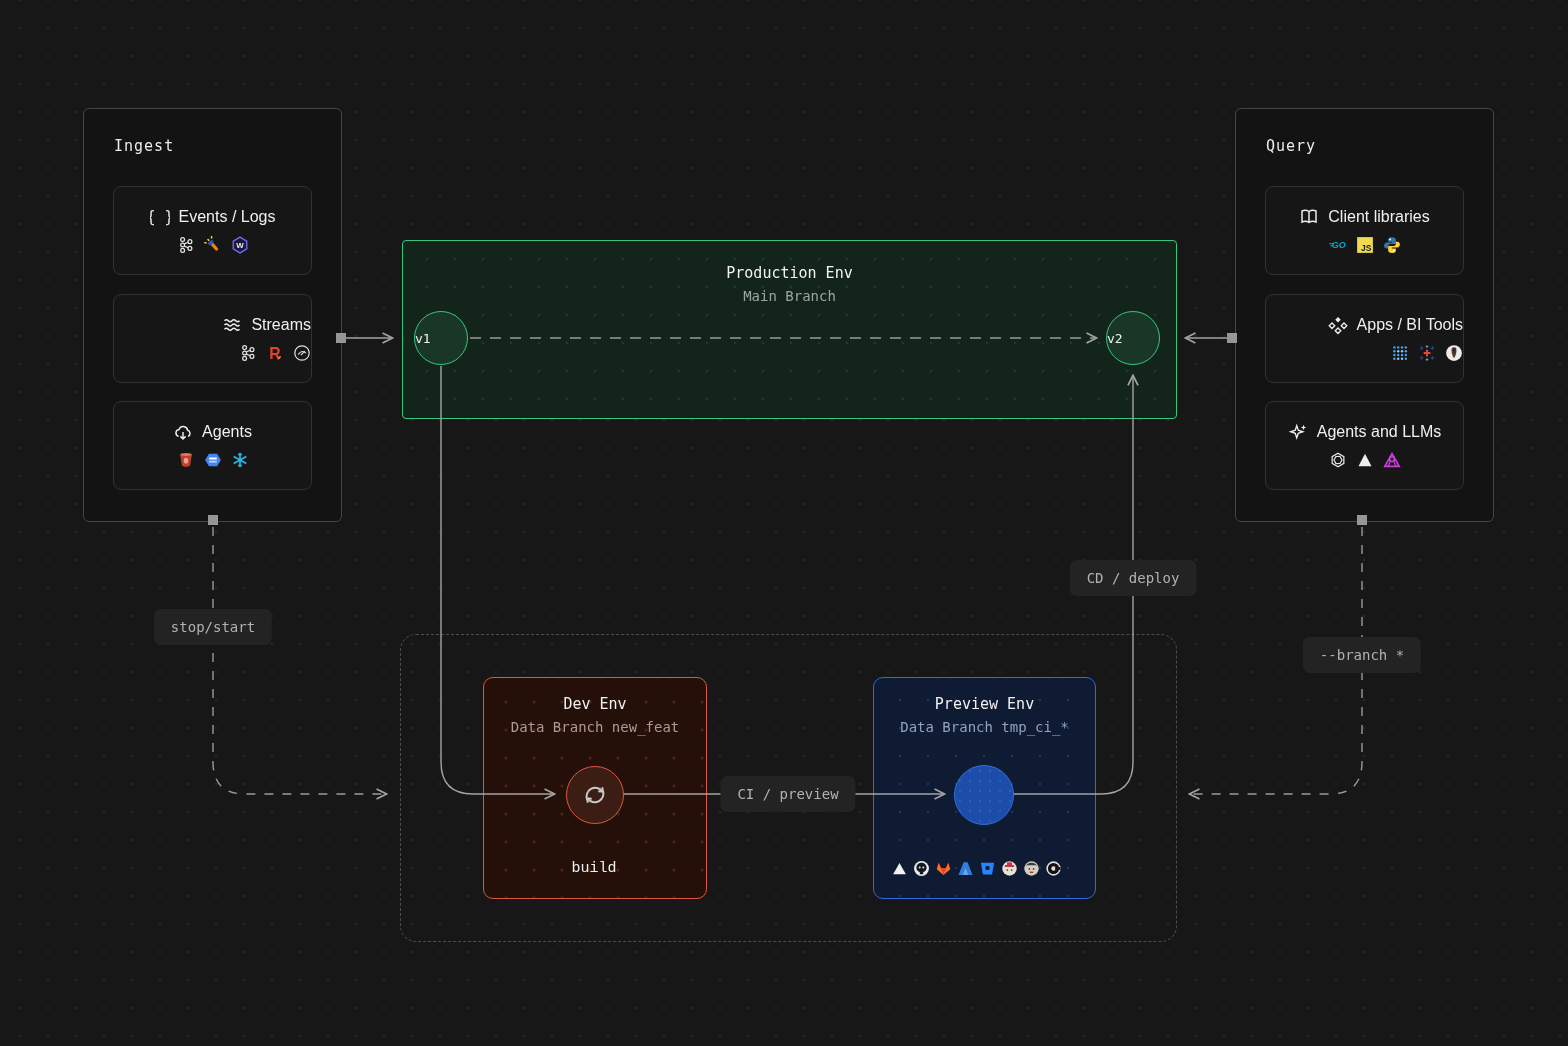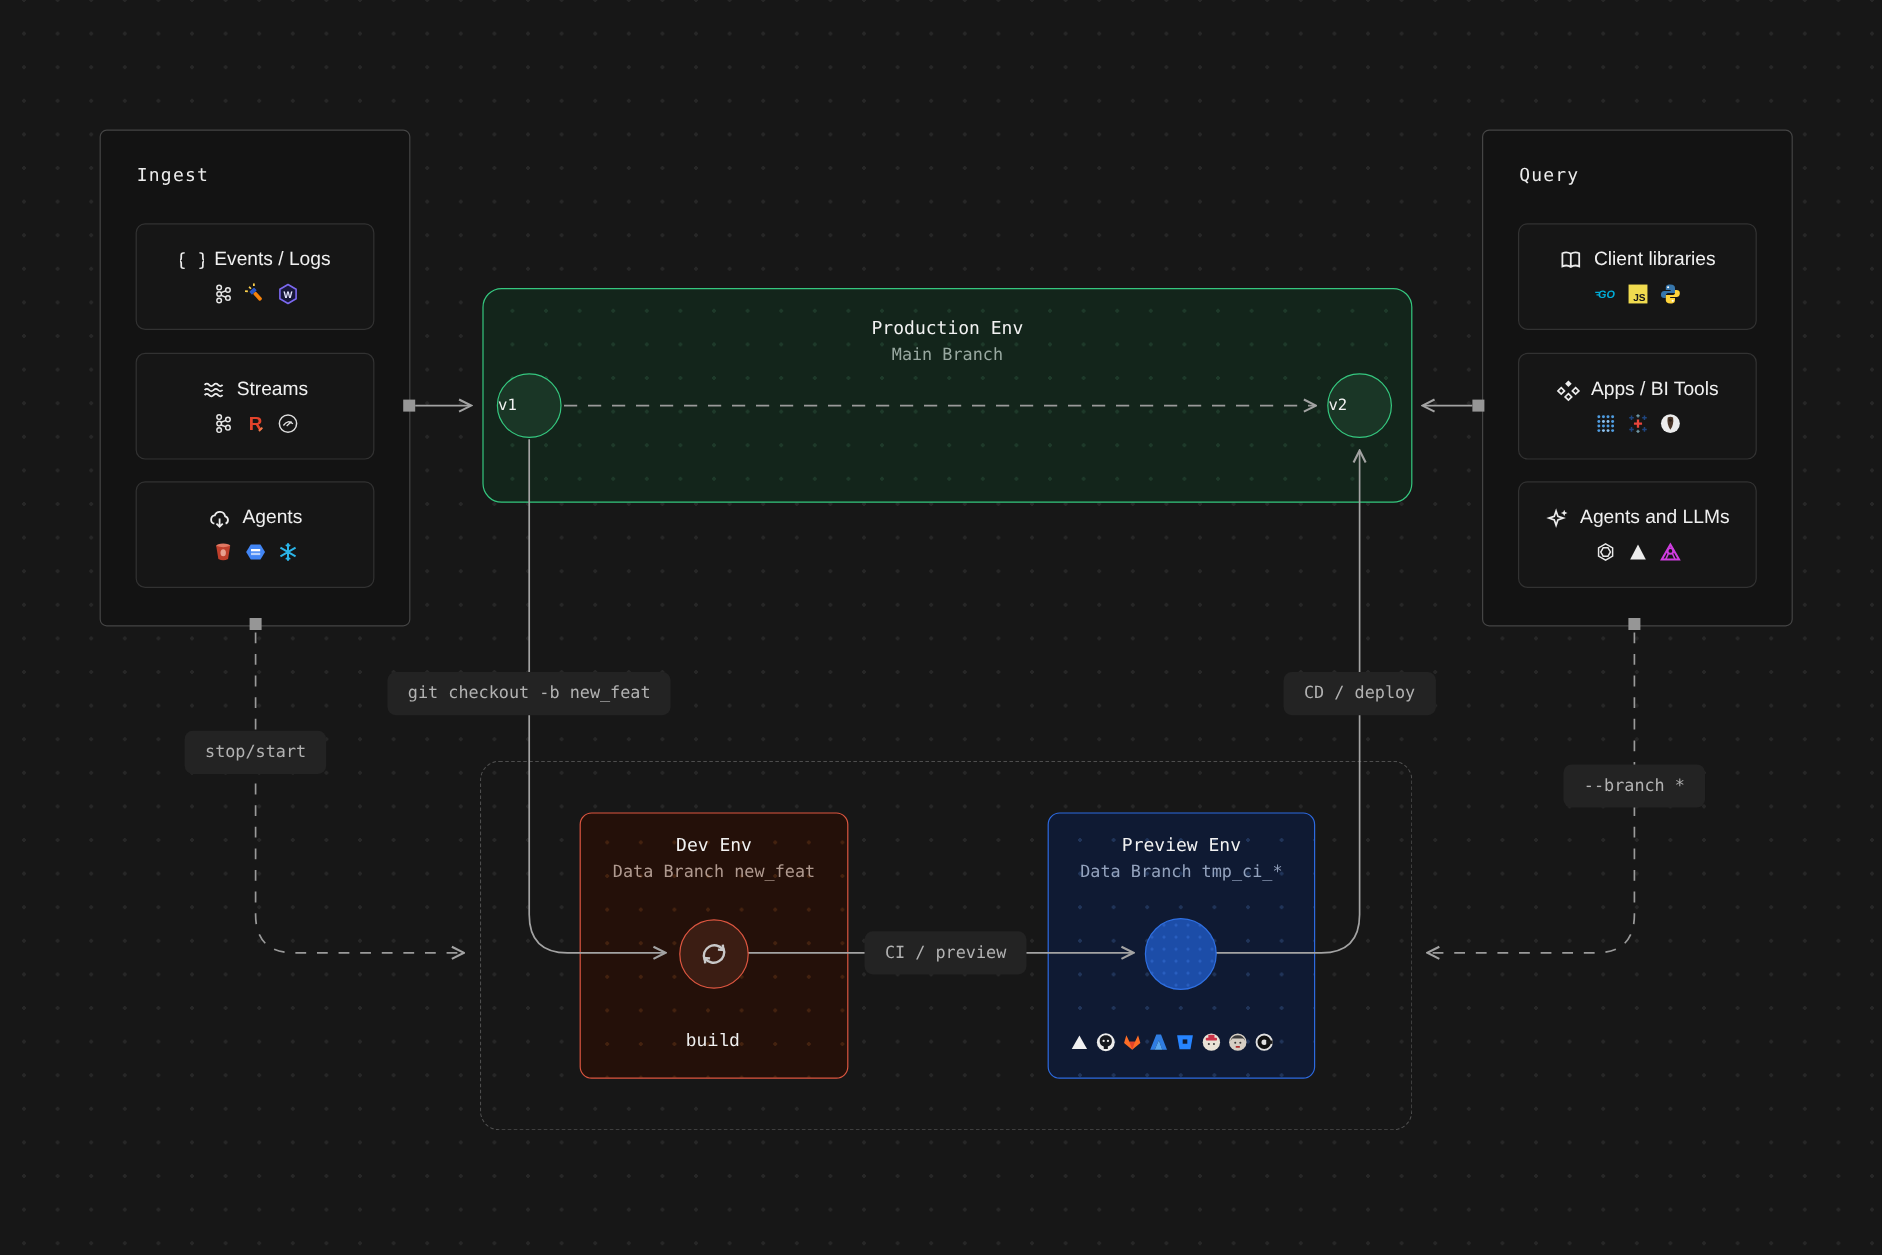--- a/index.html
+++ b/index.html
@@ -20,29 +20,29 @@
   .panel.query{left:1235px;}
   .panel-title{
     position:absolute;left:30px;top:28px;color:#ececec;font-size:15px;
     font-family:"DejaVu Sans Mono", monospace;letter-spacing:1px;
   }
   .card{
     position:absolute;left:29px;width:197px;height:87px;
     border:1px solid #323232;border-radius:8px;background:#161616;
     display:flex;flex-direction:column;align-items:center;justify-content:center;gap:9px;
   }
-  .card.c0{top:77px;} .card.c1{top:185px;} .card.c2{top:292px;}
+  .card.c0{top:77px;} .card.c1{top:185px;align-items:flex-end;} .card.c2{top:292px;}
   .card-label{display:flex;align-items:center;gap:9px;color:#f0f0f0;font-size:16px;}
   .label-icon{width:20px;height:20px;display:inline-flex;align-items:center;justify-content:center;}
   .icon-row{display:flex;align-items:center;gap:9px;height:18px;}
   .icon-row .icon{width:18px;height:18px;display:inline-flex;align-items:center;justify-content:center;}
   
   .prod-box{
     position:absolute;left:402px;top:240px;width:773px;height:177px;z-index:1;
-    border:1px solid #35c77f;border-radius:16px;background-color:#13251b;
+    border:1px solid #35c77f;border-radius:4px;background-color:#13251b;
     background-image:radial-gradient(#1e3a2a 1.4px, transparent 1.6px);
     background-size:28px 28px;background-position:10px 4px;
   }
   .env-title{color:#f2f2f2;font-size:15px;text-align:center;font-family:"DejaVu Sans Mono",monospace;}
   .env-sub{color:#98a8a0;font-size:14px;text-align:center;margin-top:6px;font-family:"DejaVu Sans Mono",monospace;}
   .prod-box .env-title{margin-top:23px;}
   .node-circle{
     position:absolute;width:52px;height:52px;border-radius:50%;z-index:10;
     background:#1a3626;border:1.5px solid #35c77f;display:flex;align-items:center;
     color:#f2f2f2;font-size:13px;font-family:"DejaVu Sans Mono",monospace;
@@ -450,19 +450,18 @@
       </span>
       <span class="icon">
         <svg viewBox="0 0 16 16" width="100%" height="100%">
           <circle cx="8" cy="8" r="6" fill="#101010" stroke="#e0e0e0" stroke-width="1.5"></circle>
           <circle cx="8" cy="8" r="2.1" fill="#e0e0e0"></circle>
           <rect x="9.6" y="6.7" width="5" height="2.6" fill="#171717"></rect>
         </svg>
       </span>
     </div>
 
-  <div class="pill" style="left:441px;top:578px;">git checkout -b new_feat</div>
   <div class="pill" style="left:1133px;top:578px;text-align:right;">CD / deploy</div>
   <div class="pill" style="left:213px;top:627px;">stop/start</div>
   <div class="pill" style="left:1362px;top:655px;">--branch *</div>
   <div class="pill" style="left:788px;top:794px;">CI / preview</div>
 
 </div>
 
 </body></html>

